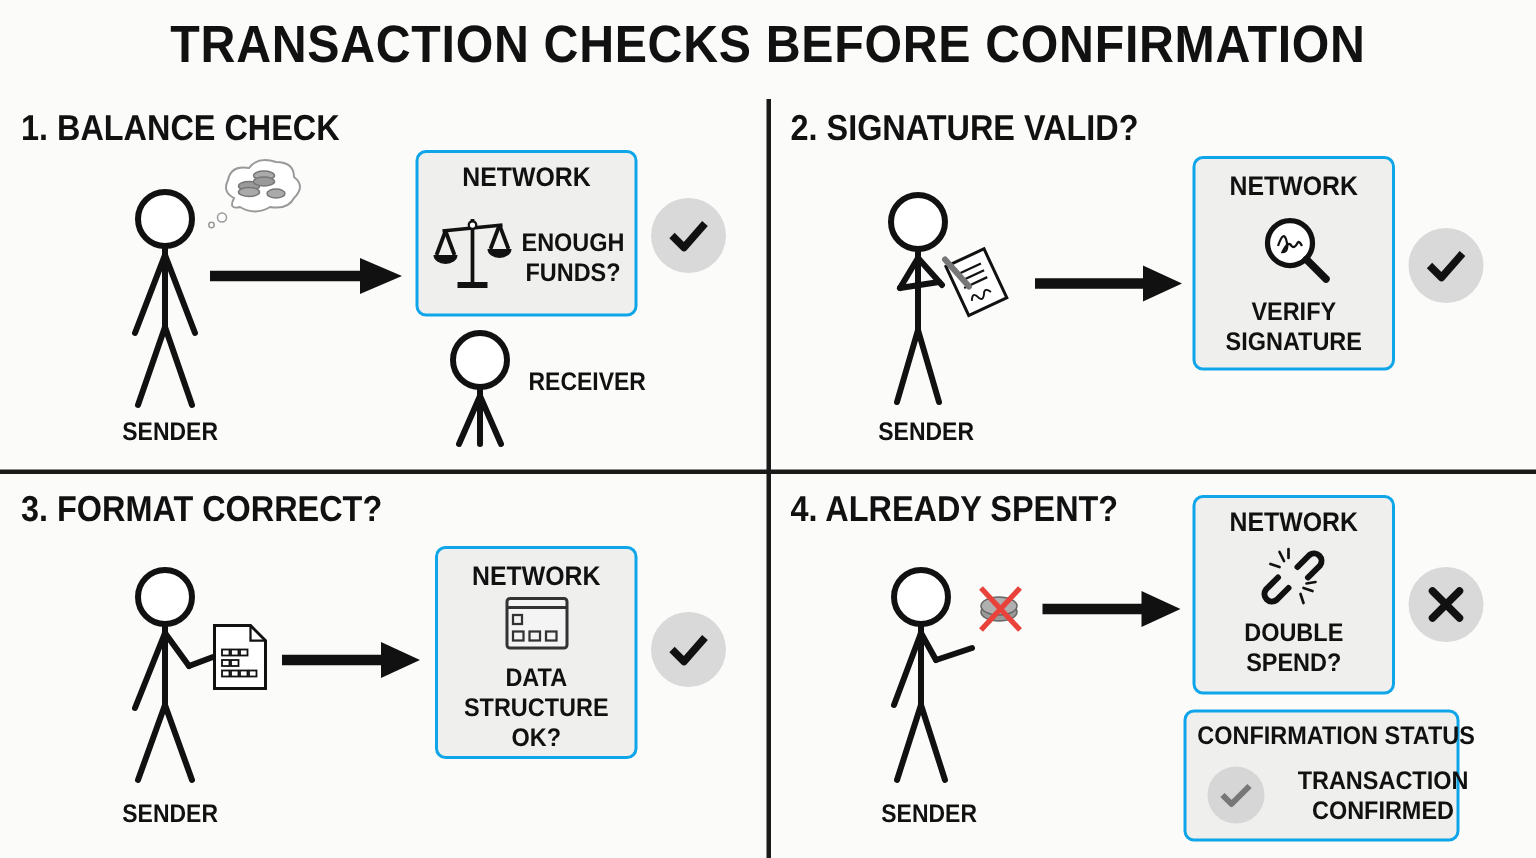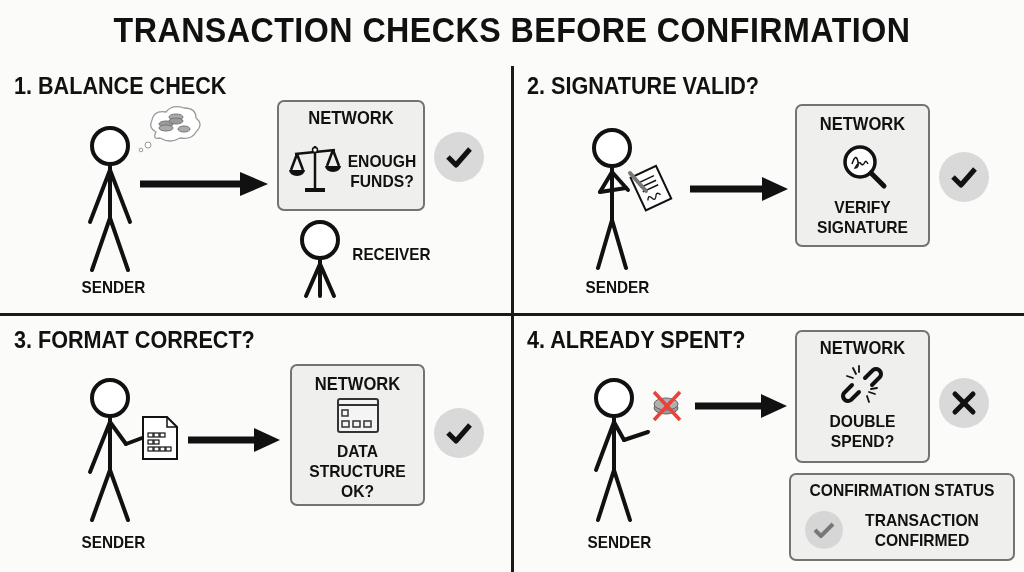--- a/index.html
+++ b/index.html
@@ -1,21 +1,21 @@
 <!DOCTYPE html>
 <html><head>
 <meta charset="utf-8">
 <style>
   html,body{margin:0;padding:0;}
   body{width:1024px;height:572px;background:#fbfbfa;position:relative;overflow:hidden;font-family:"Liberation Sans","DejaVu Sans",sans-serif;color:#111;}
   .title{position:absolute;left:0;top:10px;width:1024px;text-align:center;font-size:35px;font-weight:bold;letter-spacing:0.5px;transform:scaleX(0.92);}
   .vline{position:absolute;left:511px;top:66px;width:3px;height:506px;background:#1a1a1a;}
   .hline{position:absolute;left:0;top:313px;width:1024px;height:3px;background:#1a1a1a;}
   .panel-title{position:absolute;font-size:24px;font-weight:bold;white-space:nowrap;transform-origin:left center;transform:scaleX(0.9);}
-  .net-box{position:absolute;background:#efefed;border:2px solid #737373;border-radius:7px;box-sizing:border-box;text-align:center;font-weight:bold;}
+  .net-box{position:absolute;background:#efefed;border:2px solid #0ea5e9;border-radius:7px;box-sizing:border-box;text-align:center;font-weight:bold;}
   .net-label{font-size:18px;font-weight:bold;display:block;transform:scaleX(0.92);}
   .box-text{font-size:17px;font-weight:bold;line-height:20px;transform:scaleX(0.92);}
   .status-circle{position:absolute;width:50px;height:50px;border-radius:50%;background:#d9d9d9;display:flex;align-items:center;justify-content:center;}
   .lbl{position:absolute;font-size:17px;font-weight:bold;transform:scaleX(0.9);white-space:nowrap;}
   svg{position:absolute;overflow:visible;}
 </style>
 </head>
 <body>
 
 <div class="title">TRANSACTION CHECKS BEFORE CONFIRMATION</div>
@@ -255,21 +255,21 @@
     </div>
   </div>
 
   <div class="status-circle" style="left:939px;top:378px;">
     <svg style="position:static" width="24" height="24">
       <line x1="3" y1="3" x2="21" y2="21" stroke="#111" stroke-width="5" stroke-linecap="round"></line>
       <line x1="21" y1="3" x2="3" y2="21" stroke="#111" stroke-width="5" stroke-linecap="round"></line>
     </svg>
   </div>
 
-  <div class="net-box" style="left:789px;top:473px;width:226px;height:88px;">
+  <div class="net-box" style="left:789px;top:473px;width:184px;height:88px;">
     <span class="net-label" style="margin-top:6px;font-size:17px;white-space:nowrap;">CONFIRMATION STATUS</span>
     <div style="position:absolute;left:14px;top:36px;width:38px;height:38px;border-radius:50%;background:#d6d6d6;display:flex;align-items:center;justify-content:center;">
       <svg style="position:static" width="22" height="16">
         <polyline points="2,8 8,14 20,2" fill="none" stroke="#777" stroke-width="4" stroke-linejoin="round"></polyline>
       </svg>
     </div>
     <div class="box-text" style="position:absolute;left:56px;top:36px;width:150px;">
       <div>TRANSACTION</div>
       <div>CONFIRMED</div>
     </div>

